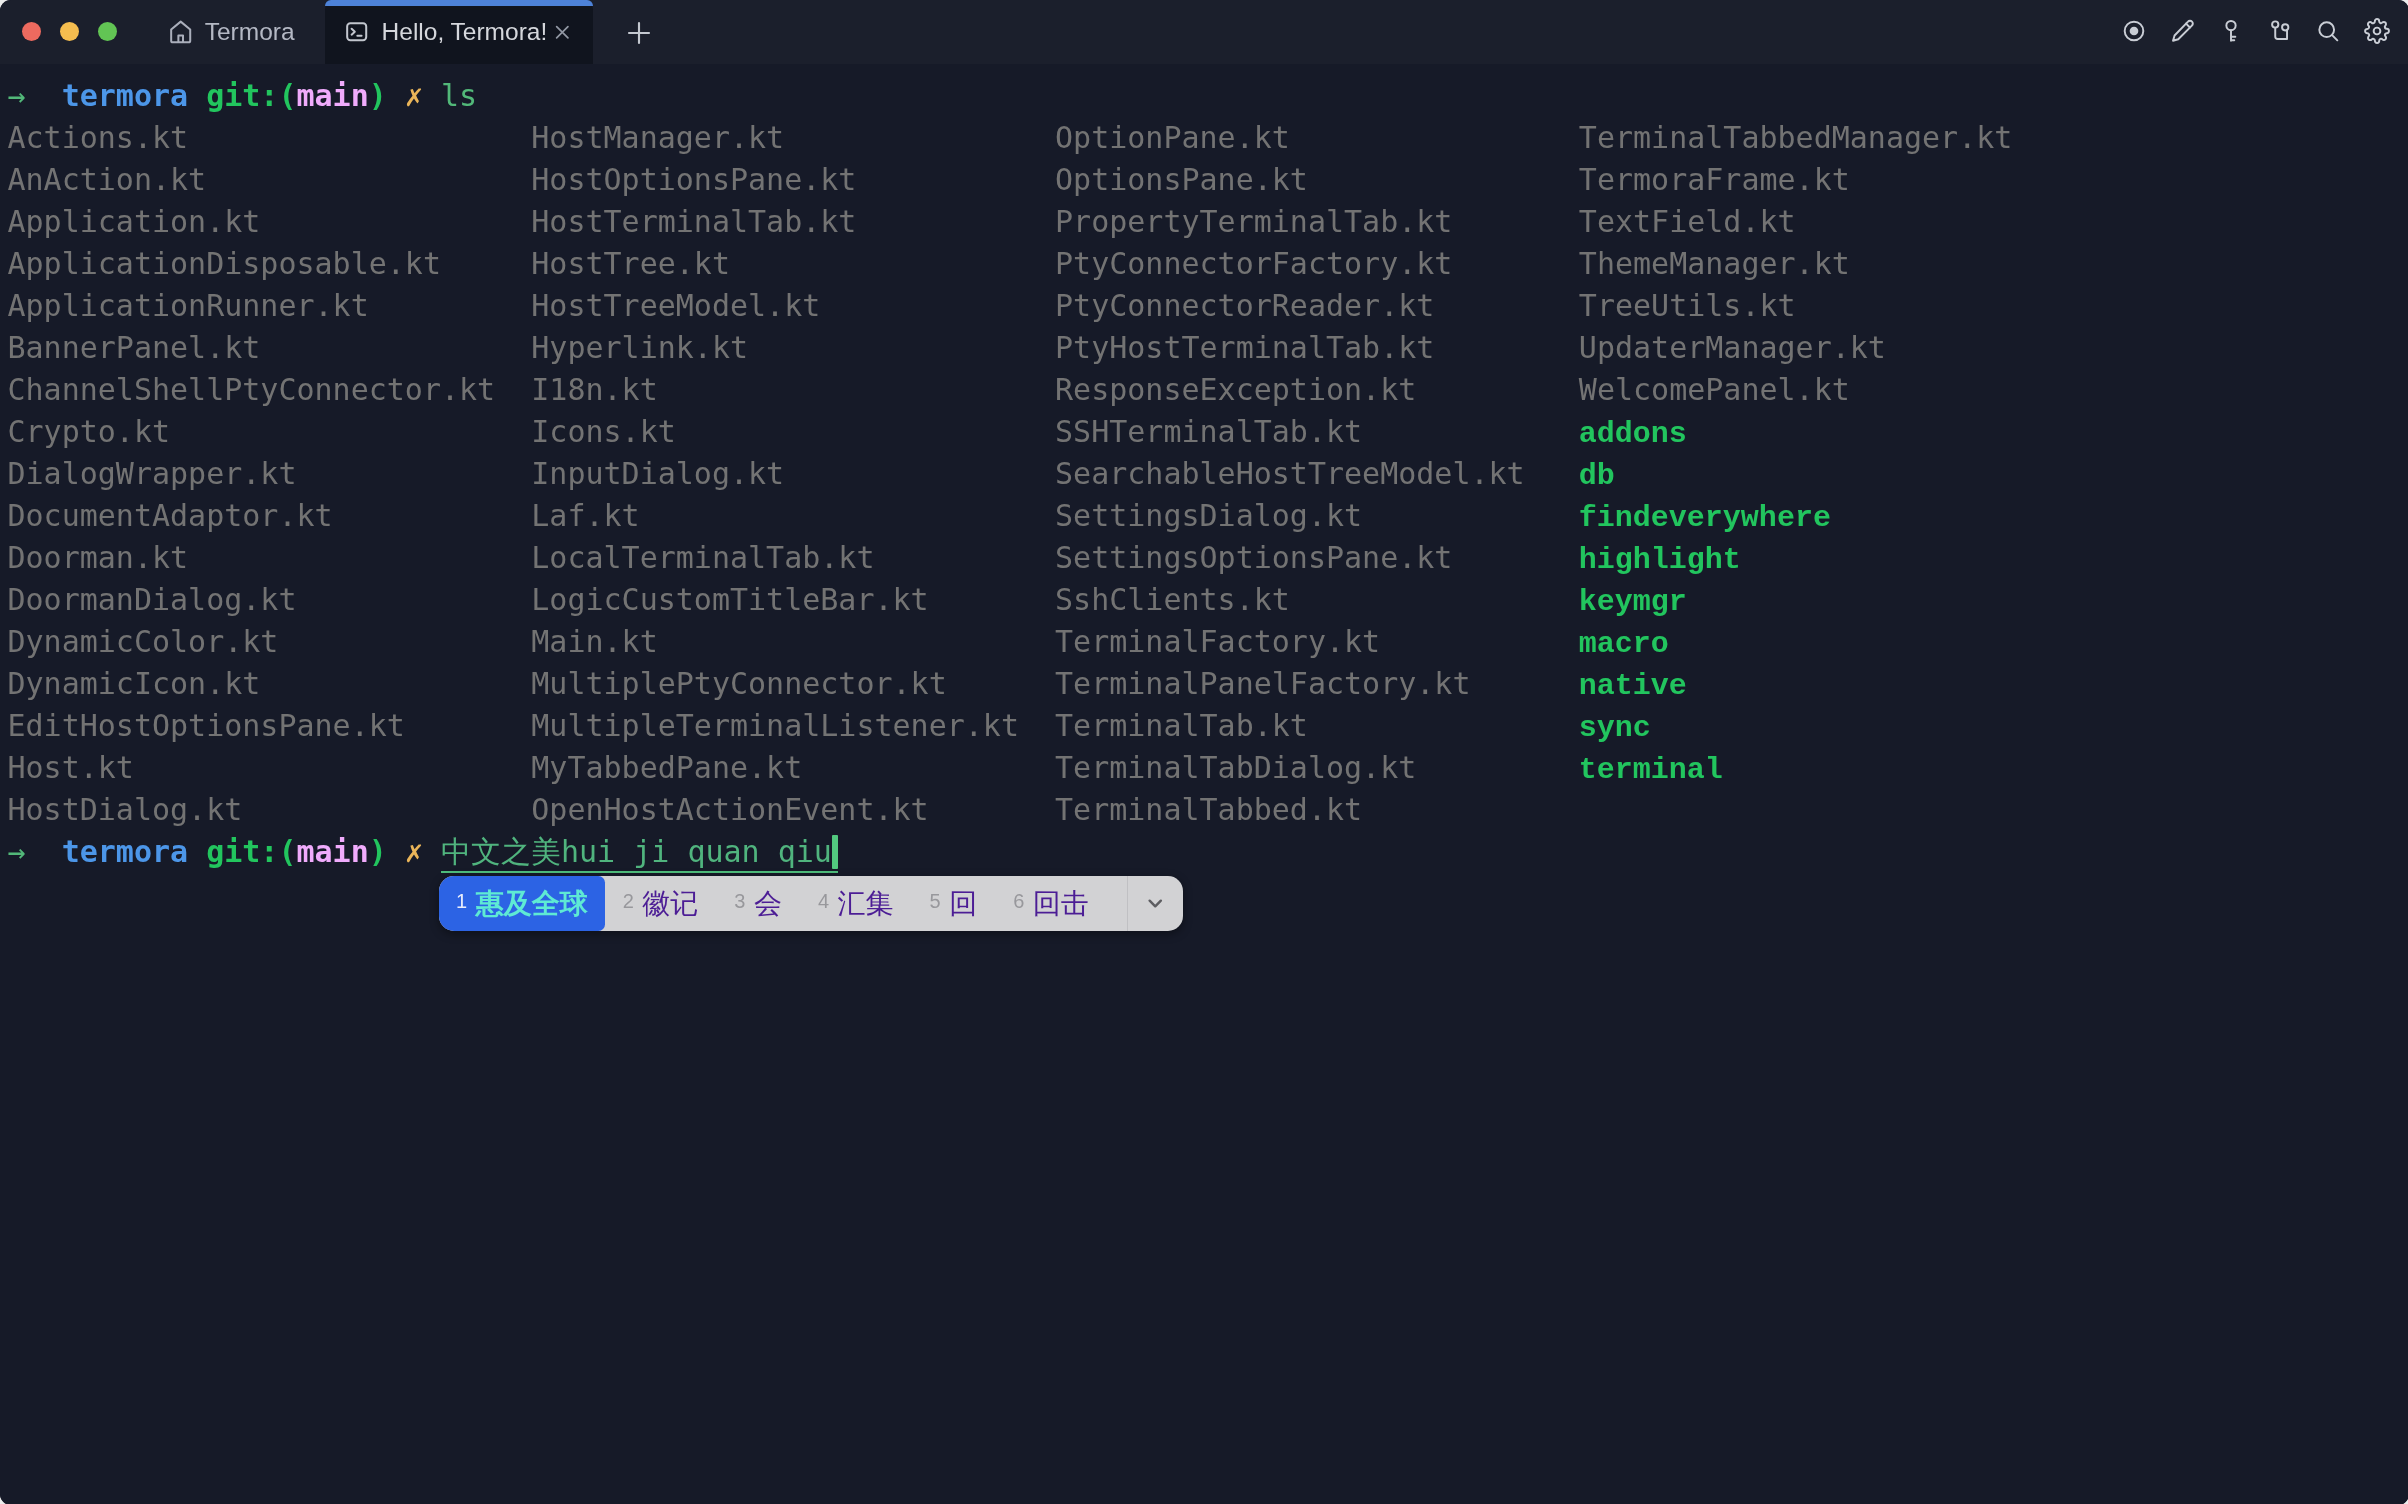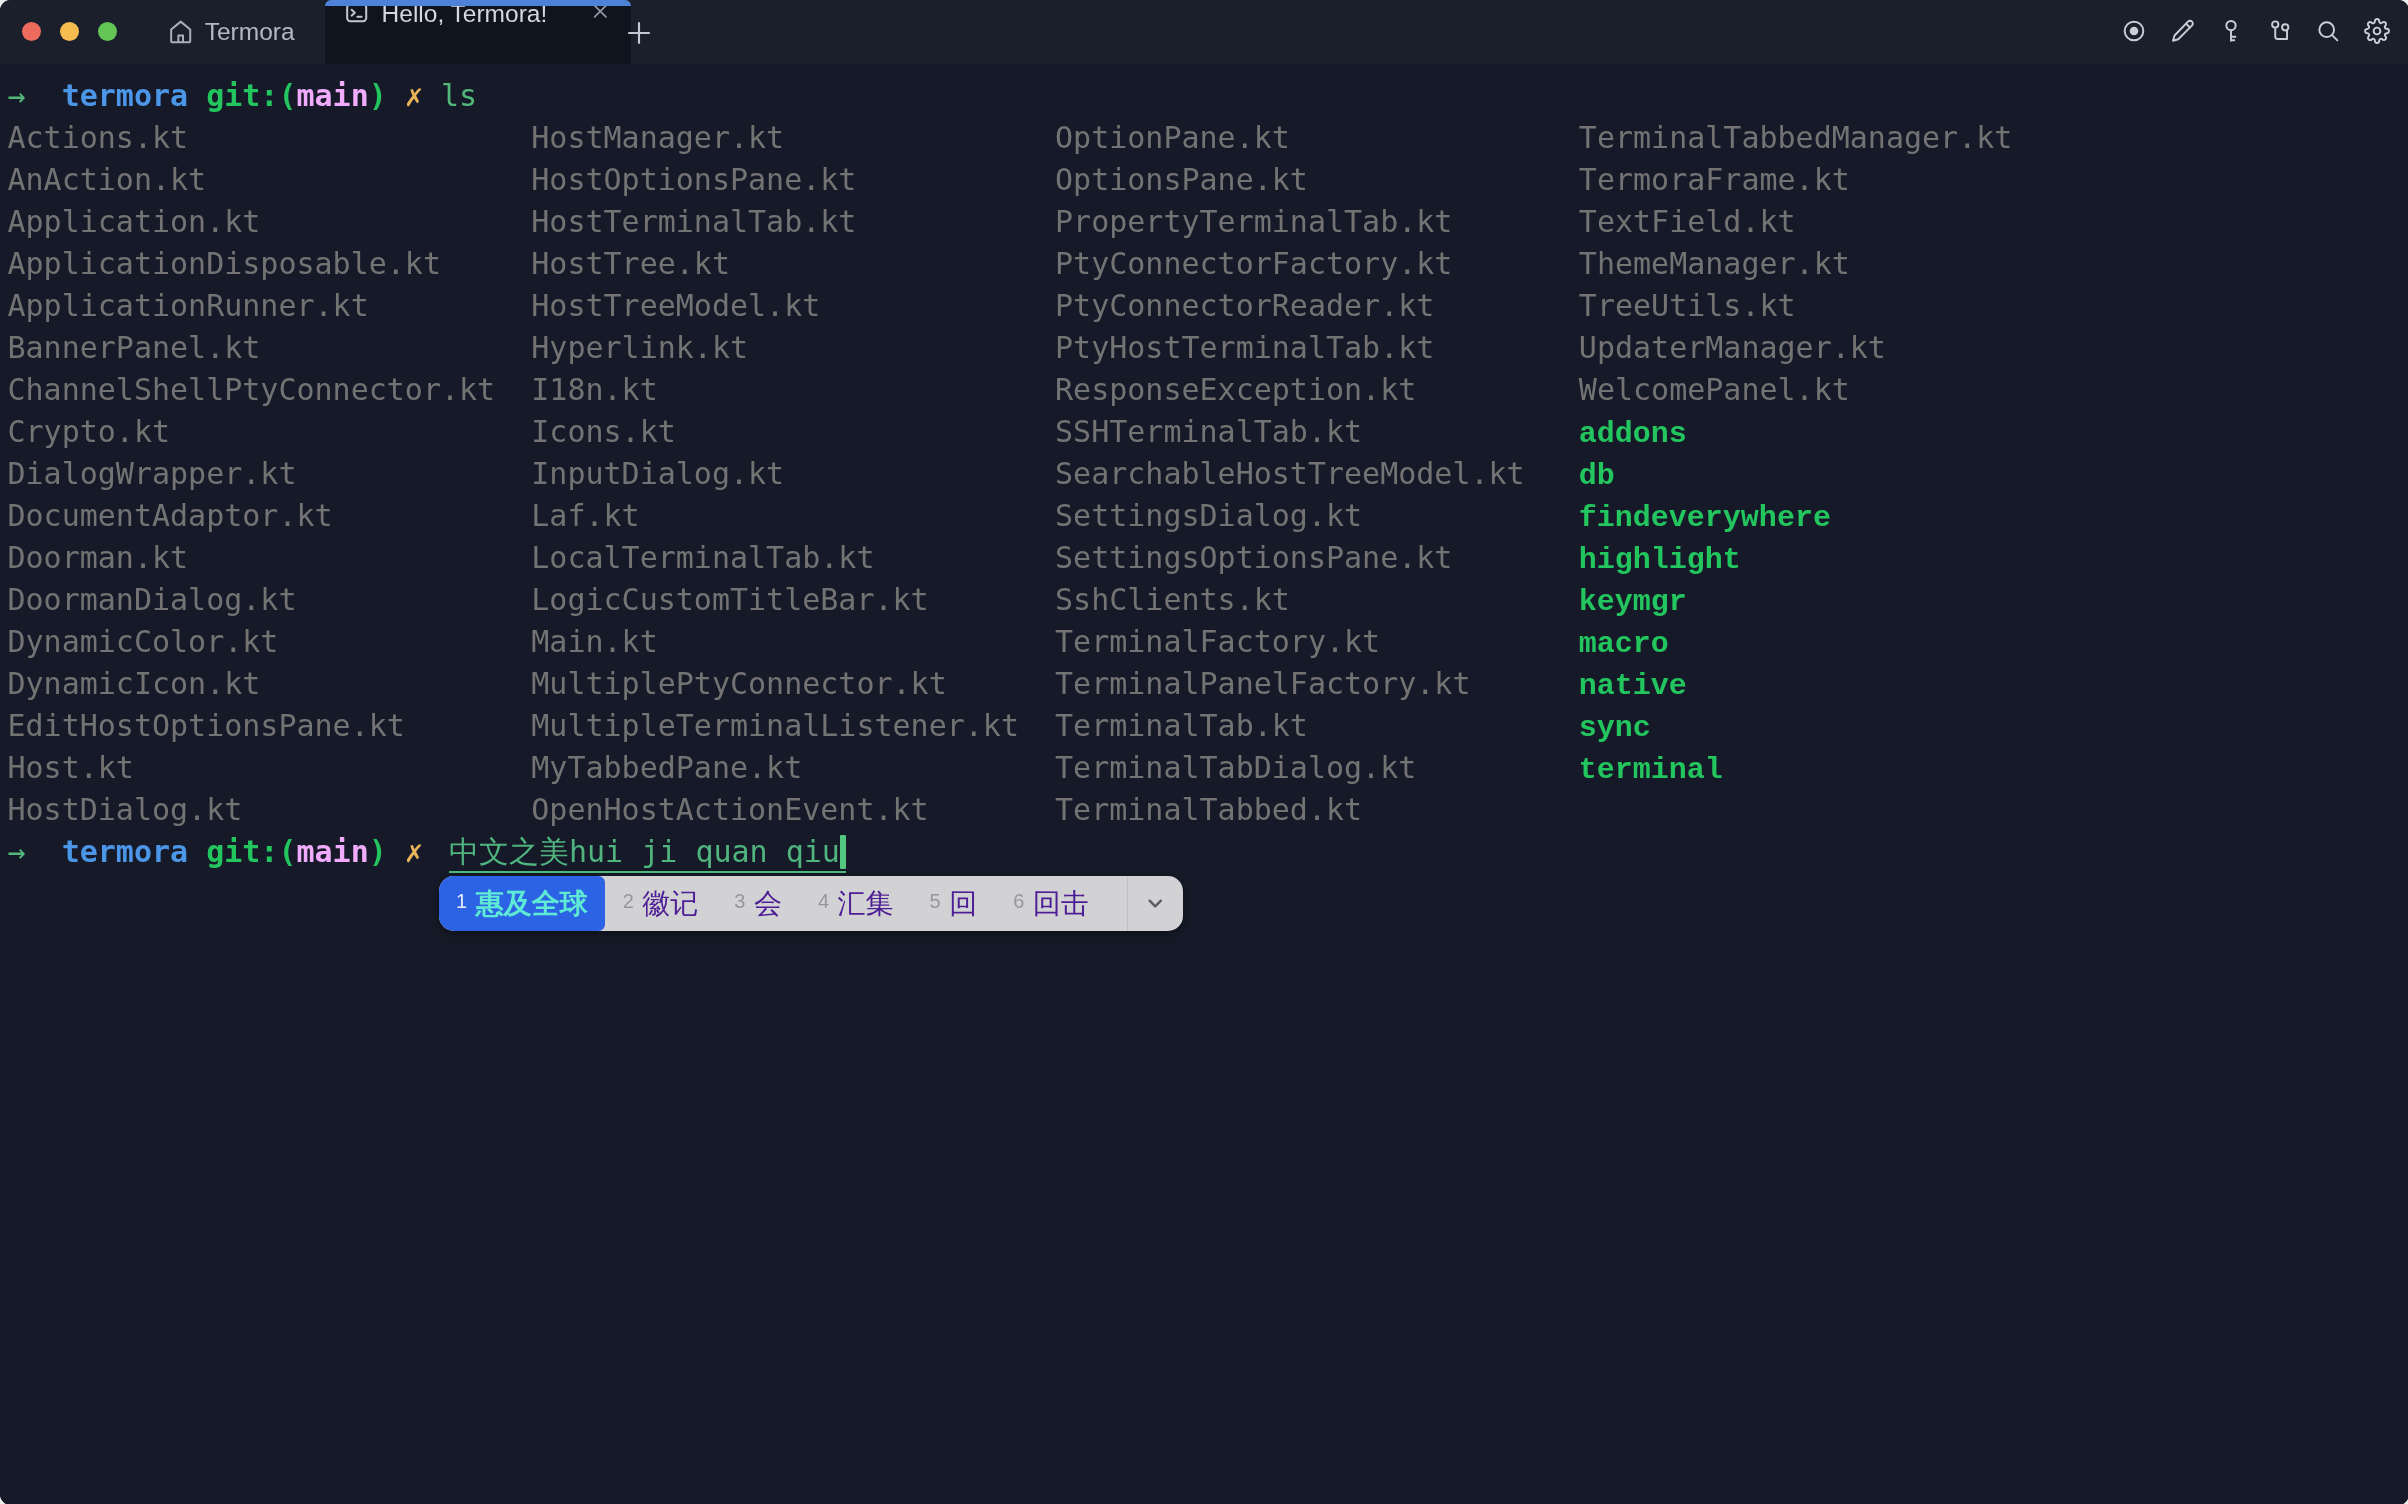--- a/index.html
+++ b/index.html
@@ -18,22 +18,22 @@
   .traffic{position:absolute;top:21.7px;left:21.7px;display:flex;gap:19px;}
   .traffic .light{width:19px;height:19px;border-radius:50%;}
   .light.red{background:#ed6a5f;}
   .light.yellow{background:#f5bd4f;}
   .light.green{background:#62c554;}
   .app-home{
     position:absolute;left:168px;top:0;height:64px;display:flex;align-items:center;gap:11.3px;
     color:#b4b8c4;font-size:24.5px;
   }
   .tab{
-    position:absolute;left:325px;top:0;width:306px;height:64px;background:#10141e;
-    border-radius:9.4px 9.4px 0 0;display:flex;align-items:flex-start;
+    position:absolute;left:325px;top:0;width:268px;height:64px;background:#10141e;
+    border-radius:9.4px 9.4px 0 0;display:flex;align-items:center;
   }
   .tab .topbar{
     position:absolute;top:0;left:0;right:0;height:5.6px;background:#4d82d8;
     border-radius:9.4px 9.4px 0 0;
   }
   .tab-icon{margin-left:19px;flex:0 0 auto;display:flex;}
   .tab-title{margin-left:12.2px;color:#d5d7dc;font-size:24.5px;white-space:nowrap;flex:1 1 auto;}
   .tab-close{margin-right:19px;flex:0 0 auto;display:flex;cursor:default;}
   .newtab{
     position:absolute;left:621px;top:15px;width:36px;height:36px;display:flex;
@@ -51,21 +51,21 @@
   }
   .t-line{height:42px;}
   .cell{display:inline-block;width:29ch;}
   .c-file{color:#737373;}
   .c-dir{color:#22c55e;font-weight:700;font-family:Liberation Mono, monospace;}
   .c-green{color:#52b879;}
   .c-blue{color:#4c96e8;font-weight:700;}
   .c-steel{color:#22c55e;font-weight:700;}
   .c-red{color:#f0abfc;font-weight:700;}
   .c-amber{color:#eab559;font-weight:700;}
-  .composing{color:#50b47e;border-bottom:2.8px solid #4fbe7d;padding-bottom:1.9px;margin-left:8px;}
+  .composing{color:#50b47e;border-bottom:2.8px solid #4fbe7d;padding-bottom:1.9px;}
   .cursor{
     display:inline-block;width:5.6px;height:34px;background:#52c97f;
     vertical-align:-6.6px;border-radius:0.9px;
   }
   
   .ime-bar{
     position:absolute;left:439px;top:876px;width:744px;height:55px;background:#d2d2d4;
     border-radius:15px;display:flex;align-items:stretch;
     box-shadow:0 2.8px 9.4px rgba(0,0,0,0.40);font-family:"Liberation Sans",sans-serif;
   }

